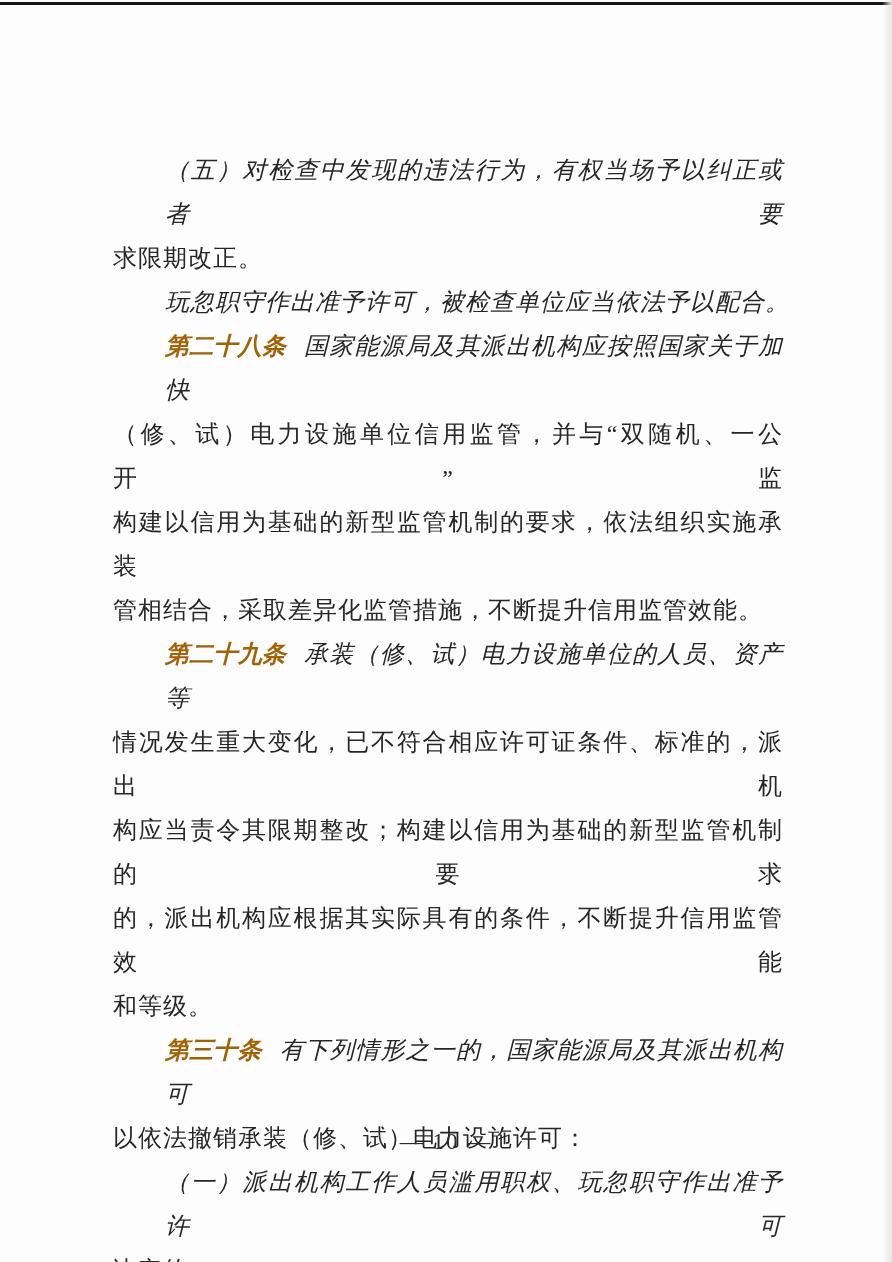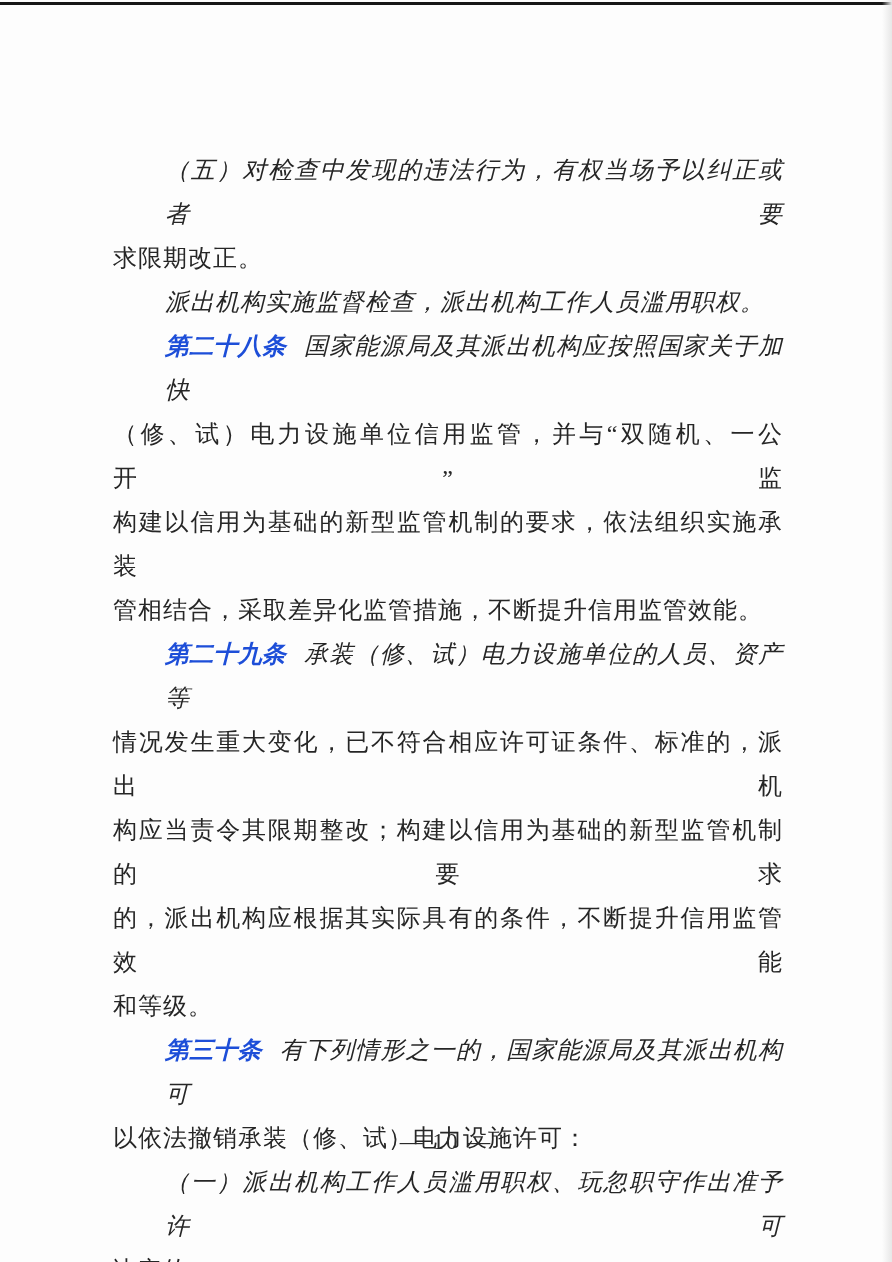--- a/index.html
+++ b/index.html
@@ -49,21 +49,21 @@
   }
   .line.justify {
     white-space: normal;
     text-align: justify;
     text-align-last: justify;
   }
   .line.indent { padding-left: 52px; font-style: italic; }
   .article-num {
     font-family: "Liberation Sans", "DejaVu Sans", sans-serif;
     font-weight: bold;
-    color: #1d4ed8;
+    color: #a16207;
     letter-spacing: 0px;
     margin-right: 18px;
   }
   .page-footer {
     position: absolute;
     left: 0;
     top: 1120px;
     width: 892px;
     text-align: center;
     font-size: 23px;
@@ -80,21 +80,21 @@
   <div class="scan-edge-right"></div>
 
   <main class="text-block">
 
     <div class="para">
       <div class="line justify indent">（五）对检查中发现的违法行为，有权当场予以纠正或者要</div>
       <div class="line">求限期改正。</div>
     </div>
 
     <div class="para">
-      <div class="line indent">派出机构实施监督检查，派出机构工作人员滥用职权。</div>
+      <div class="line indent">玩忽职守作出准予许可，被检查单位应当依法予以配合。</div>
     </div>
 
     <div class="para">
       <div class="line justify indent">
         <span class="article-num">第二十八条</span><span>国家能源局及其派出机构应按照国家关于加快</span>
       </div>
       <div class="line justify">（修、试）电力设施单位信用监管，并与“双随机、一公开”监</div>
       <div class="line justify">构建以信用为基础的新型监管机制的要求，依法组织实施承装</div>
       <div class="line">管相结合，采取差异化监管措施，不断提升信用监管效能。</div>
     </div>

